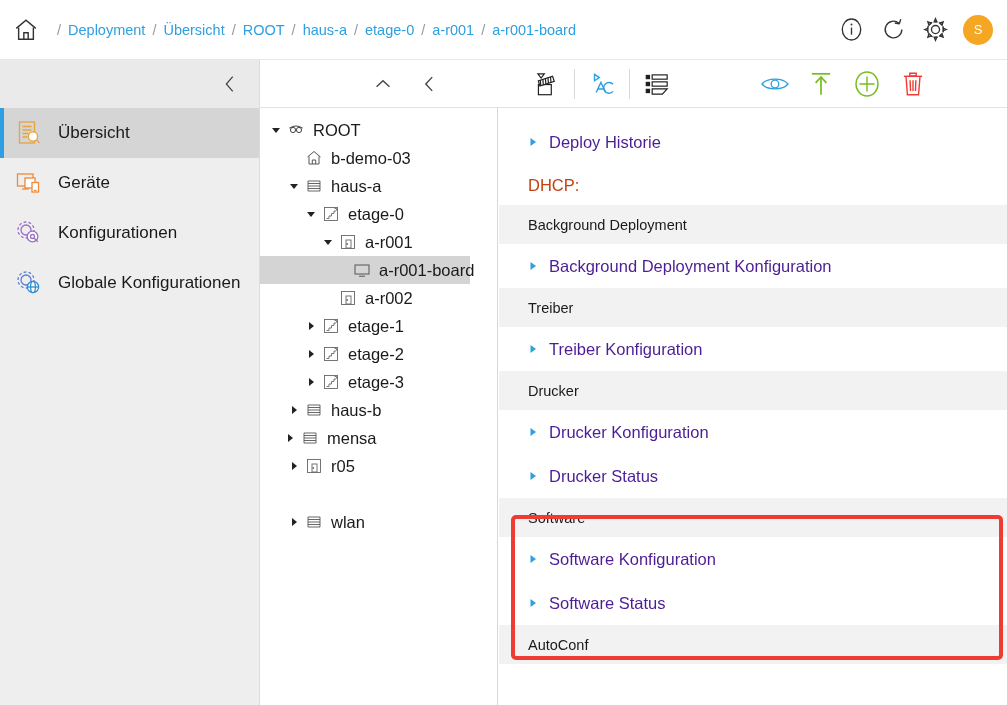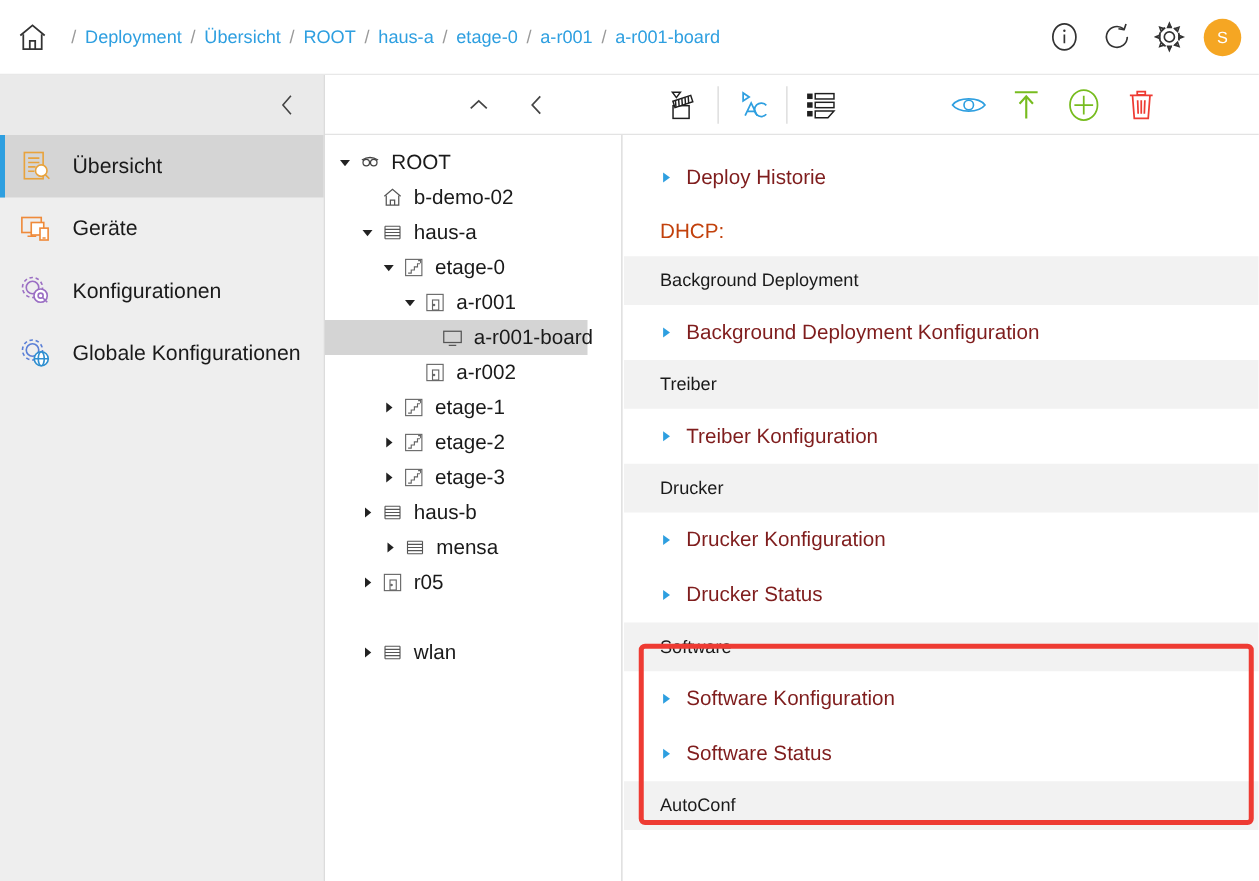--- a/index.html
+++ b/index.html
@@ -129,21 +129,21 @@
   
   .content {
     position: absolute; left: 499px; top: 108px;
     width: 508px; height: 597px;
     background: #ffffff; overflow: hidden;
   }
   .content-inner { position: relative; padding-top: 0; }
   .c-link {
     height: 44px; display: flex; align-items: center;
     padding-left: 29px; cursor: pointer;
-    color: #7f1d1d; font-size: 16.5px;
+    color: #4c1d95; font-size: 16.5px;
   }
   .c-link .caret { margin-right: 11px; display:flex; align-items:center; }
   .c-group {
     color: #c2410c; font-size: 16.5px;
     padding: 12px 0 10px 29px;
   }
   .c-header {
     background: #f2f2f2; height: 39px;
     display: flex; align-items: center;
     padding-left: 29px;
@@ -395,21 +395,21 @@
 
   <div class="tnode" style="padding-left:26px;">
     <span class="twist"></span>
     <span class="tico">
       <svg width="18" height="18" viewBox="0 0 18 18" fill="none" stroke="#555" stroke-width="1">
         <path d="M2.5 8 L9 2.5 L15.5 8"></path>
           <path d="M4 7.3 V15 H14 V7.3"></path>
         <path d="M7.3 15 V11 H10.7 V15"></path>
       </svg>
     </span>
-    <span>b-demo-02</span>
+    <span>b-demo-03</span>
   </div>
 
   <div class="tnode" style="padding-left:26px;">
     <span class="twist">
       <svg width="10" height="10" viewBox="0 0 10 10">
           <path d="M1 3 L9 3 L5 8 Z" fill="#222"></path>
         </svg>
     </span>
     <span class="tico">
       <svg width="18" height="18" viewBox="0 0 18 18" fill="none" stroke="#555" stroke-width="0.9">
@@ -531,21 +531,21 @@
     </span>
     <span class="tico">
       <svg width="18" height="18" viewBox="0 0 18 18" fill="none" stroke="#555" stroke-width="0.9">
         <path d="M3 4 H15 M3 6.5 H15 M3 9 H15 M3 11.5 H15 M3 14 H15"></path>
         <path d="M3 4 V14 M15 4 V14"></path>
       </svg>
     </span>
     <span>haus-b</span>
   </div>
 
-  <div class="tnode" style="padding-left:44px;text-align:right;">
+  <div class="tnode" style="padding-left:22px;text-align:right;">
     <span class="twist">
       <svg width="10" height="10" viewBox="0 0 10 10">
           <path d="M3 1 L3 9 L8 5 Z" fill="#222"></path>
         </svg>
     </span>
     <span class="tico">
       <svg width="18" height="18" viewBox="0 0 18 18" fill="none" stroke="#555" stroke-width="0.9">
         <path d="M3 4 H15 M3 6.5 H15 M3 9 H15 M3 11.5 H15 M3 14 H15"></path>
         <path d="M3 4 V14 M15 4 V14"></path>
       </svg>

